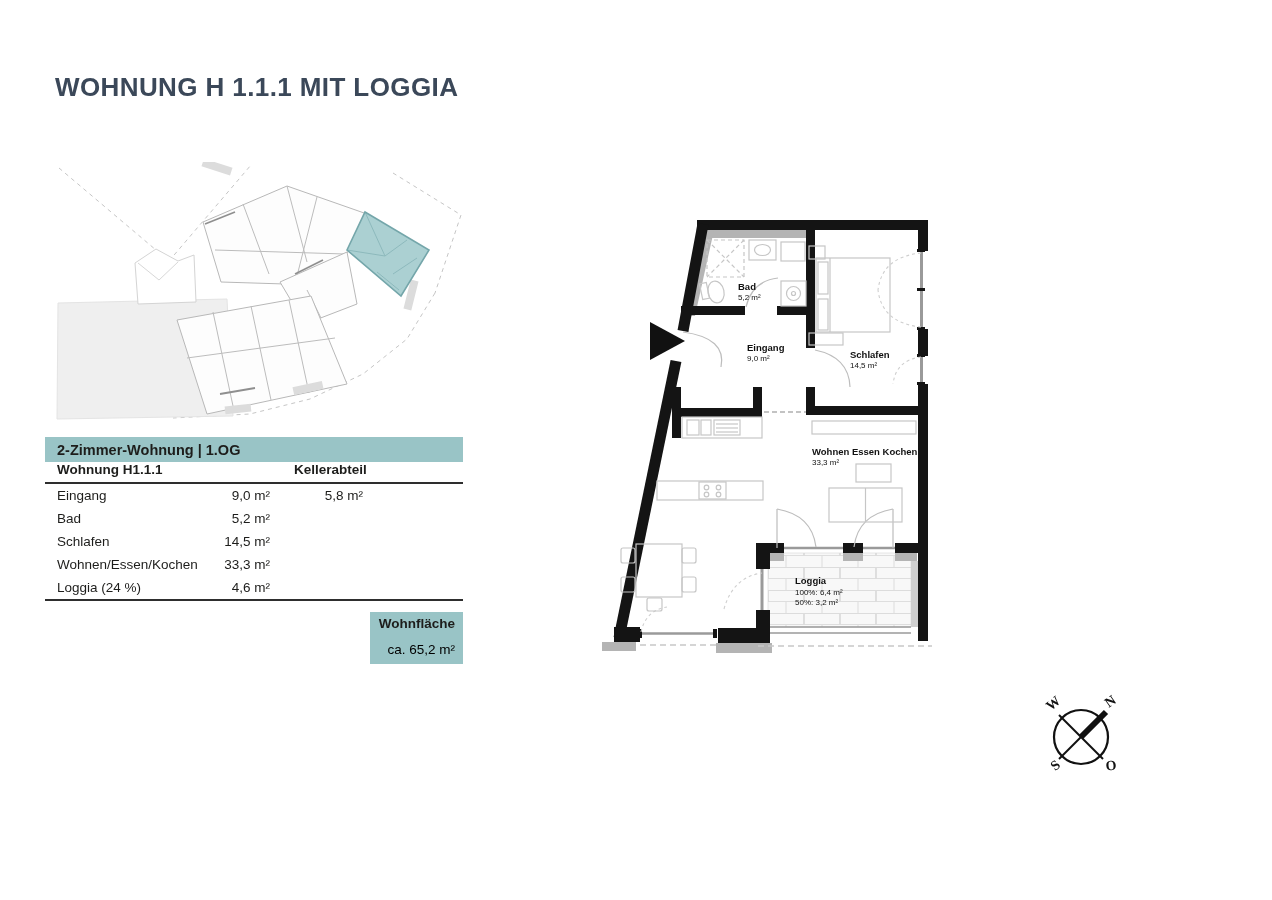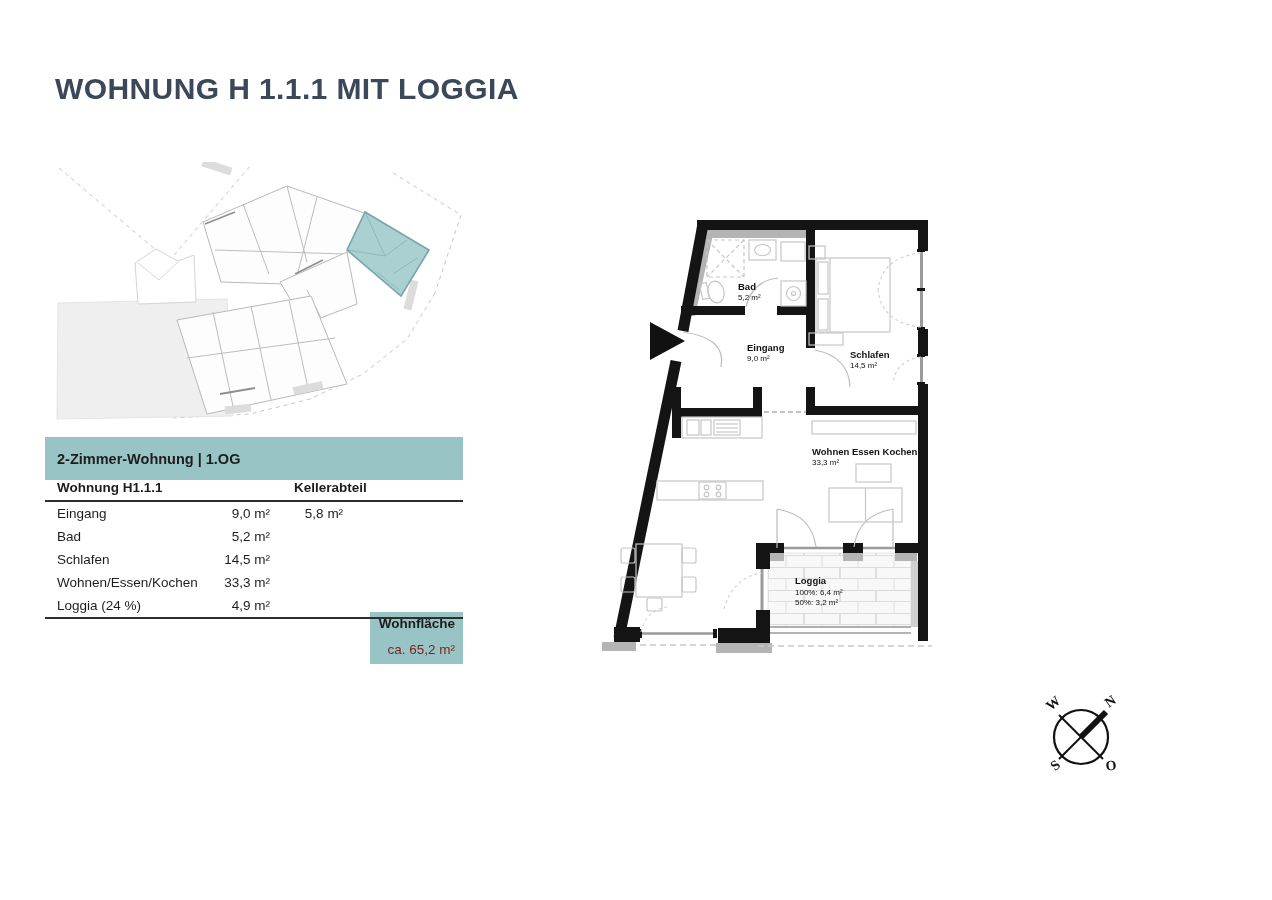--- a/index.html
+++ b/index.html
@@ -1,39 +1,39 @@
 <!DOCTYPE html>
 <html><head>
 <meta charset="utf-8">
 <style>
   html,body{margin:0;padding:0;background:#fff;}
   .page{position:relative;width:1272px;height:900px;background:#ffffff;overflow:hidden;
         font-family:"Liberation Sans",sans-serif;color:#1d1d1b;}
-  .title{position:absolute;left:55px;top:72px;font-size:30px;font-weight:700;
+  .title{position:absolute;left:55px;top:72px;font-size:26px;font-weight:700;
          color:#3b4859;letter-spacing:.4px;white-space:pre;}
   svg{position:absolute;display:block;}
   .mini-map{left:55px;top:162px;}
   .floor-plan{left:590px;top:193px;}
   .compass{left:1035px;top:685px;}
   
   .total-box{position:absolute;left:370px;top:573px;width:93px;height:52px;background:#99c4c6;margin-top:39px;}
   .total-label{position:absolute;right:8px;top:4px;font-weight:700;font-size:13.5px;color:#1d1d1b;}
-  .total-value{position:absolute;right:8px;top:30px;font-size:13.5px;color:#7f1d1d;}
+  .total-value{position:absolute;right:8px;top:30px;font-size:13.5px;color:#000000;}
   .areas{position:absolute;left:45px;top:437px;width:418px;font-size:13.5px;}
-  .band{height:43px;background:#99c4c6;display:flex;align-items:center;padding-left:12px;
+  .band{height:25px;background:#99c4c6;display:flex;align-items:center;padding-left:12px;
         font-weight:700;font-size:14.5px;box-sizing:border-box;}
   .colheads{position:relative;height:20px;display:flex;align-items:flex-start;font-weight:700;
             border-bottom:2px solid #2e2e2e;}
   .ch1{padding-left:12px;}
   .ch2{position:absolute;left:249px;}
   .rows{border-bottom:2px solid #2e2e2e;}
   .trow{position:relative;height:23px;display:flex;align-items:center;}
   .lbl{padding-left:12px;}
   .v1{position:absolute;left:0;width:225px;text-align:right;}
-  .v2{position:absolute;left:240px;width:78px;text-align:center;}
+  .v2{position:absolute;left:240px;width:78px;text-align:right;}
   
   .wall{fill:#141414;}
   .wline{stroke:#141414;fill:none;}
   .grayband{fill:#b4b4b4;}
   .win{stroke:#9a9a9a;fill:none;}
   .arc{stroke:#bdbdbd;fill:none;stroke-width:1.2;}
   .darc{stroke:#cfcfcf;fill:none;stroke-width:1.1;stroke-dasharray:3 3;}
   .furn{stroke:#c6c6c6;fill:none;stroke-width:1.2;}
   .rlabel{font-family:"Liberation Sans",sans-serif;font-weight:700;font-size:9.5px;fill:#111;}
   .rsub{font-family:"Liberation Sans",sans-serif;font-weight:400;font-size:8px;fill:#111;}
@@ -121,21 +121,21 @@
         <span class="v1">14,5 m²</span>
         <span class="v2"></span>
       </div>
       <div class="trow">
         <span class="lbl">Wohnen/Essen/Kochen</span>
         <span class="v1">33,3 m²</span>
         <span class="v2"></span>
       </div>
       <div class="trow">
         <span class="lbl">Loggia (24 %)</span>
-        <span class="v1">4,9 m²</span>
+        <span class="v1">4,6 m²</span>
         <span class="v2"></span>
       </div>
     </div>
   </div>
 
   <svg class="floor-plan" width="352" height="470" viewBox="590 193 352 470" xmlns="http://www.w3.org/2000/svg">
     <defs>
       <pattern id="brick" width="36" height="23" patternUnits="userSpaceOnUse" x="768" y="556">
         <rect width="36" height="23" fill="#f8f8f8"></rect>
         <path d="M0 11.5 H36 M0 22.6 H36 M18 0 V11.5 M0.4 11.5 V23 M35.6 11.5 V23" stroke="#dcdcdc" stroke-width="1" fill="none"></path>

